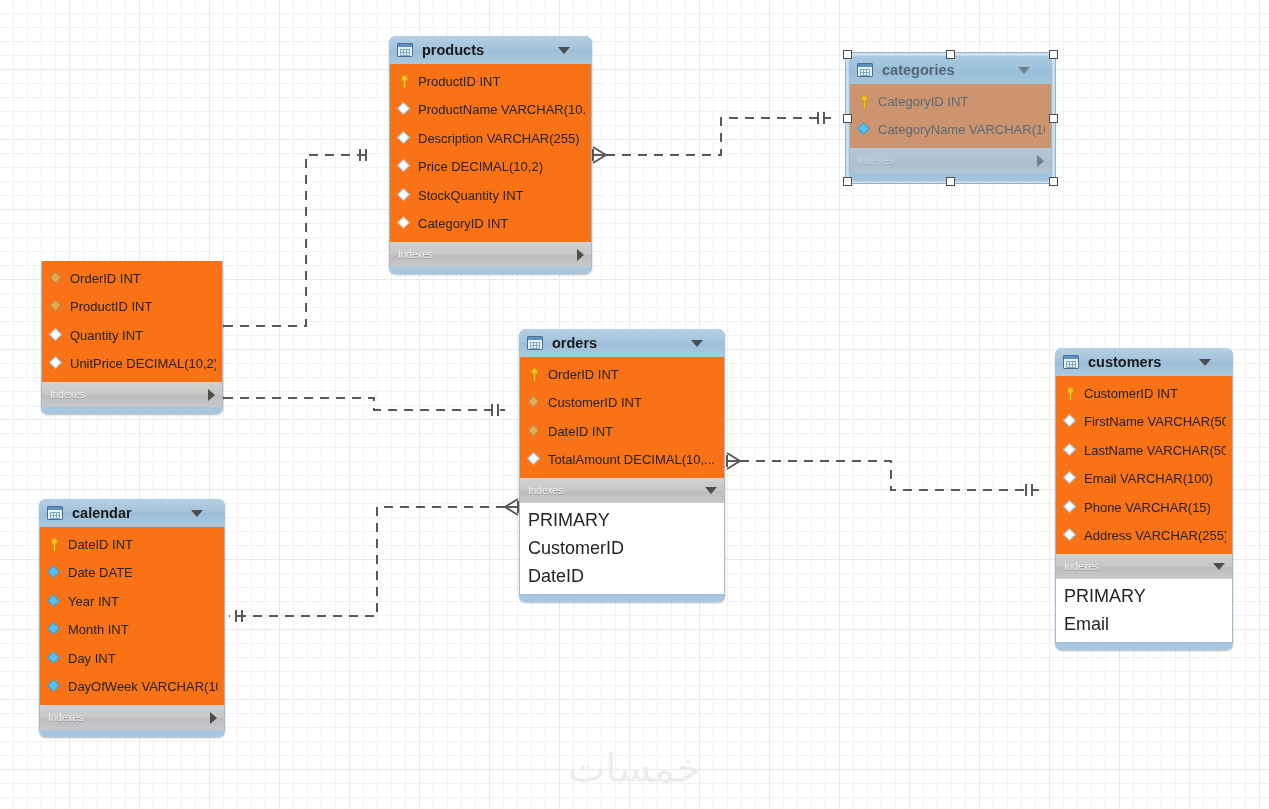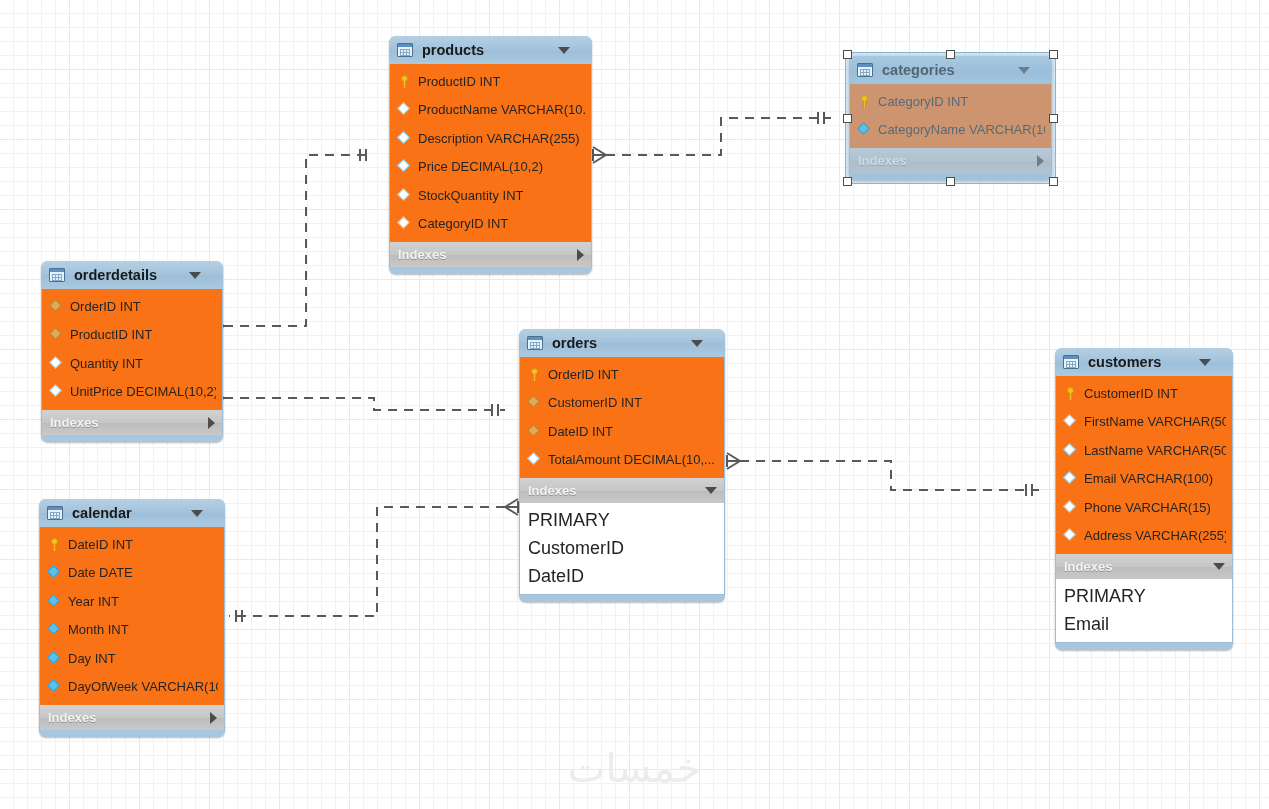--- a/index.html
+++ b/index.html
@@ -225,22 +225,22 @@
     display: flex;
     align-items: center;
     padding: 0 7px 0 8px;
     box-sizing: border-box;
     background: linear-gradient(to bottom, #d2d2d2 0%, #c6c6c6 50%, #bcbcbc 52%, #c9c9c9 100%);
     border-left: 1px solid #9fbdd4;
     border-right: 1px solid #9fbdd4;
   }
   .idx-bar .lbl {
     flex: 1 1 auto;
-    font-size: 13px;
-    font-weight: bold;
+    font-size: 10px;
+    font-weight: normal;
     color: #f4f4f4;
     text-shadow: 0 1px 0 rgba(0,0,0,0.25);
   }
 
   .idx-list {
     background: #ffffff;
     border-left: 1px solid #9fbdd4;
     border-right: 1px solid #9fbdd4;
     border-bottom: 1px solid #9fbdd4;
     padding: 3px 0 4px 0;
@@ -408,25 +408,20 @@
           <div class="handle h-n"></div>
           <div class="handle h-ne"></div>
           <div class="handle h-w"></div>
           <div class="handle h-e"></div>
           <div class="handle h-sw"></div>
           <div class="handle h-s"></div>
           <div class="handle h-se"></div>
         </div>
       </div>
       <div class="table-fig" style="left: 41px; top: 261px; width: 182px;">
-        <div class="tbl-header">
-          <span class="tbl-icon"></span>
-          <span class="tbl-title">orderdetails</span>
-          <span class="caret"></span>
-        </div>
         <div class="cols">
           <div class="col-row">
             <span class="ico dia fill-tan"></span>
             <span class="col-label">OrderID INT</span>
           </div>
           <div class="col-row">
             <span class="ico dia fill-tan"></span>
             <span class="col-label">ProductID INT</span>
           </div>
           <div class="col-row">

